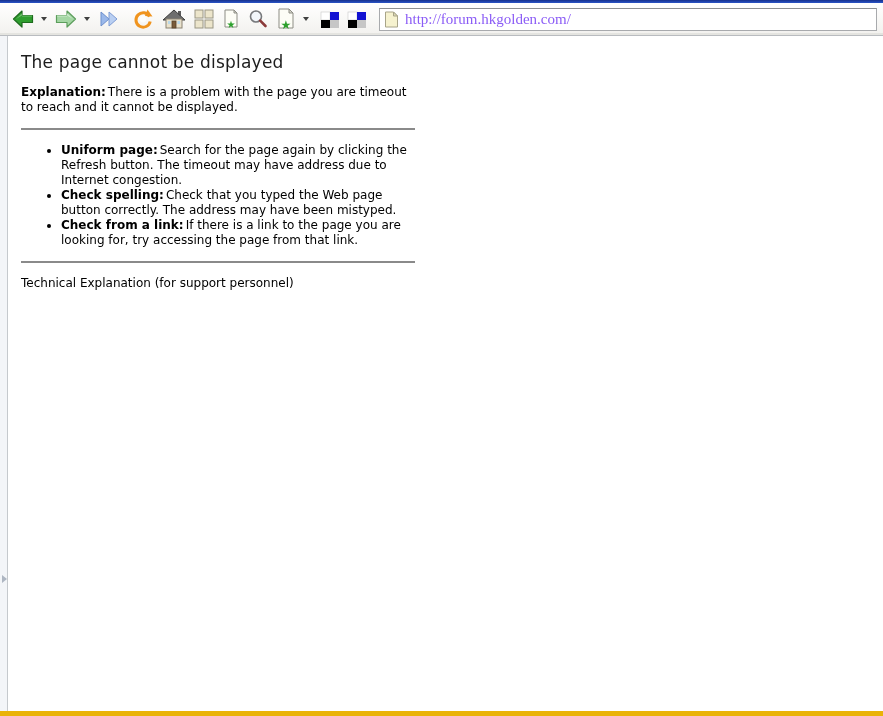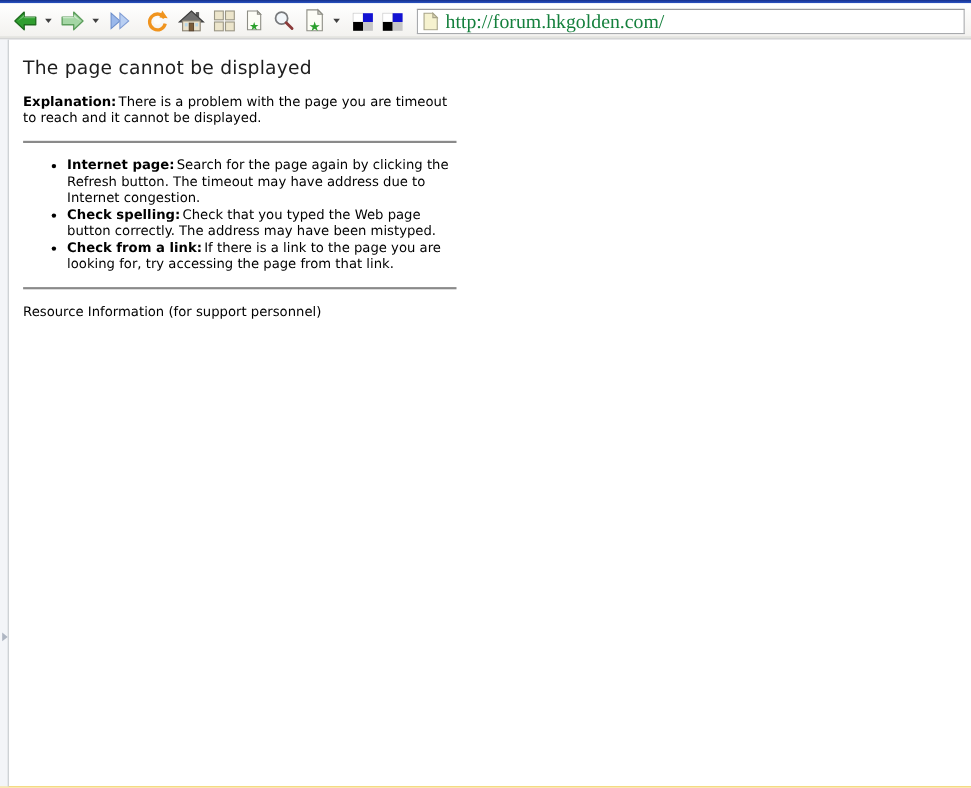--- a/index.html
+++ b/index.html
@@ -52,31 +52,31 @@
     background: #ffffff;
     border: 1px solid #a8aaad;
     border-top-color: #8e9093;
     padding: 0 4px;
   }
   .addr-wrap input {
     flex: 1;
     border: none;
     outline: none;
     font-family: "Liberation Serif", "DejaVu Serif", serif;
-    font-size: 18px;
-    color: #15803d;
+    font-size: 15px;
+    color: #8b5cf6;
     background: transparent;
     margin-left: 6px;
   }
   
   .viewport {
     position: relative;
     height: 680px;
     background: #ffffff;
-    border-bottom: 1px solid #eab308;
+    border-bottom: 5px solid #eab308;
     padding-left: 42px;
   }
   .left-strip {
     position: absolute;
     left: 0; top: 0; bottom: 0;
     width: 8px;
     background: #f3f5f8;
     border-right: 1px solid #c5c9cd;
   }
   .panel-expander {
@@ -254,23 +254,23 @@
 
   <div class="err-page">
     <h1>The page cannot be displayed</h1>
 
     <p><span class="lead">Explanation:</span><span>There is a problem with the page you are timeout to reach and it cannot be displayed.</span></p>
 
     <hr>
 
 
     <ul>
-      <li><span class="lead">Internet page:</span><span>Search for the page again by clicking the Refresh button. The timeout may have address due to Internet congestion.</span></li>
+      <li><span class="lead">Uniform page:</span><span>Search for the page again by clicking the Refresh button. The timeout may have address due to Internet congestion.</span></li>
       <li><span class="lead">Check spelling:</span><span>Check that you typed the Web page button correctly. The address may have been mistyped.</span></li>
       <li><span class="lead">Check from a link:</span><span>If there is a link to the page you are looking for, try accessing the page from that link.</span></li>
     </ul>
 
     <hr>
 
-    <p class="tech-head">Resource Information (for support personnel)</p>
+    <p class="tech-head">Technical Explanation (for support personnel)</p>
 
   </div>
 </div>
 
 </body></html>

